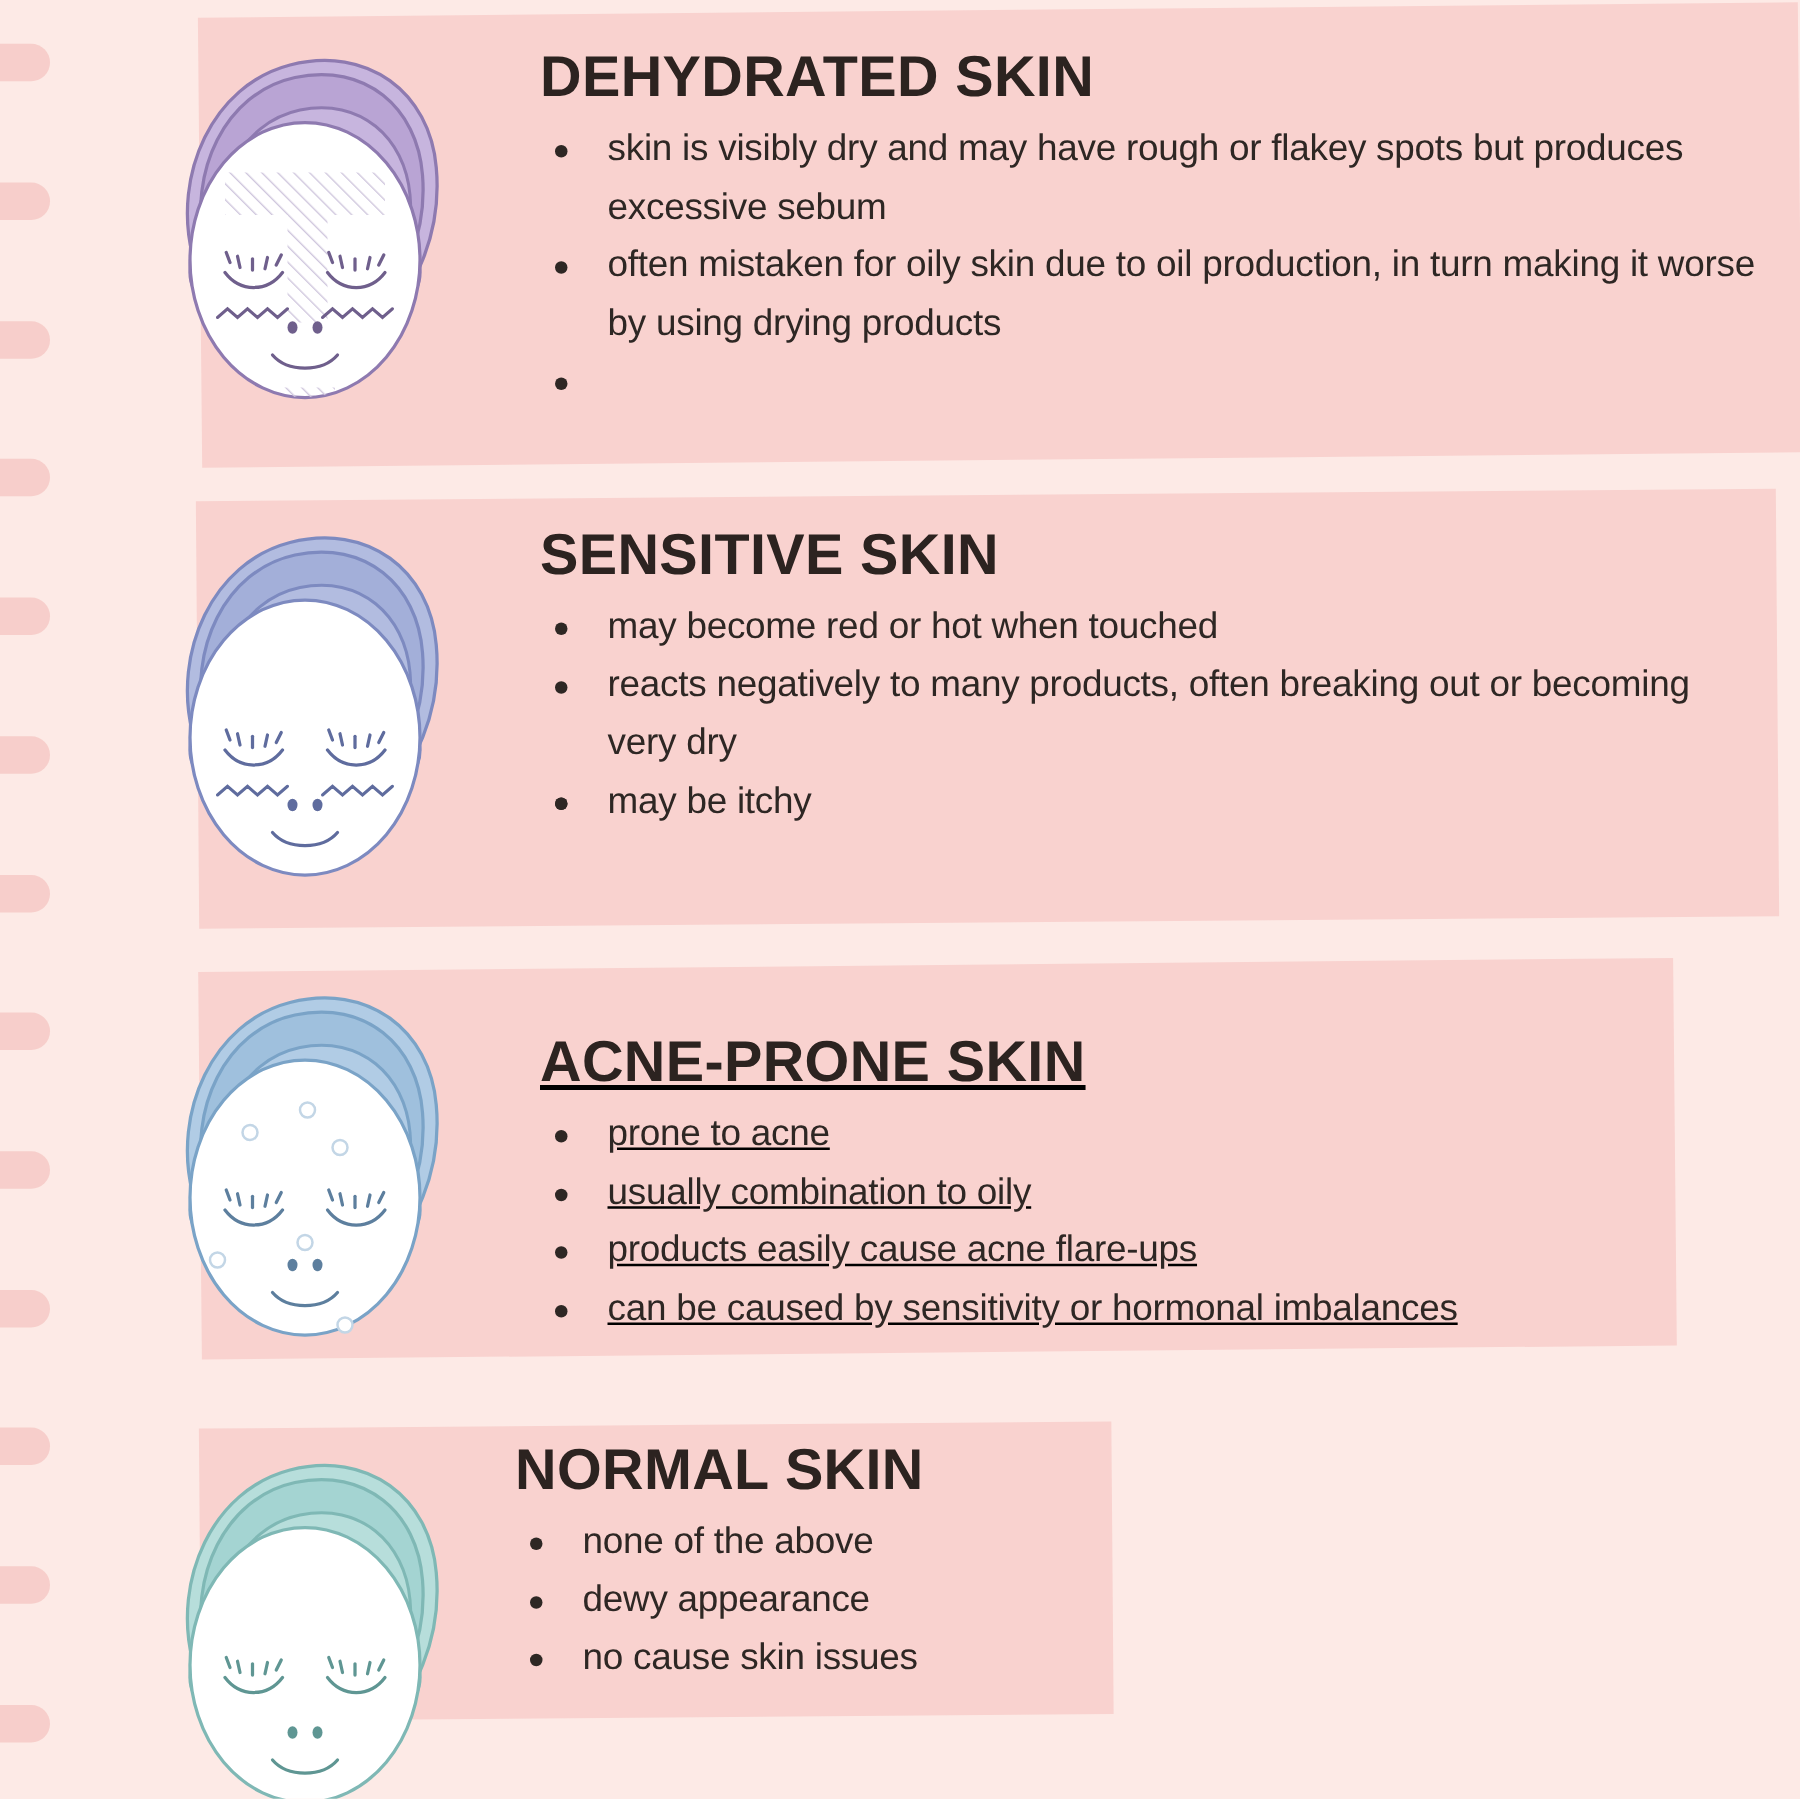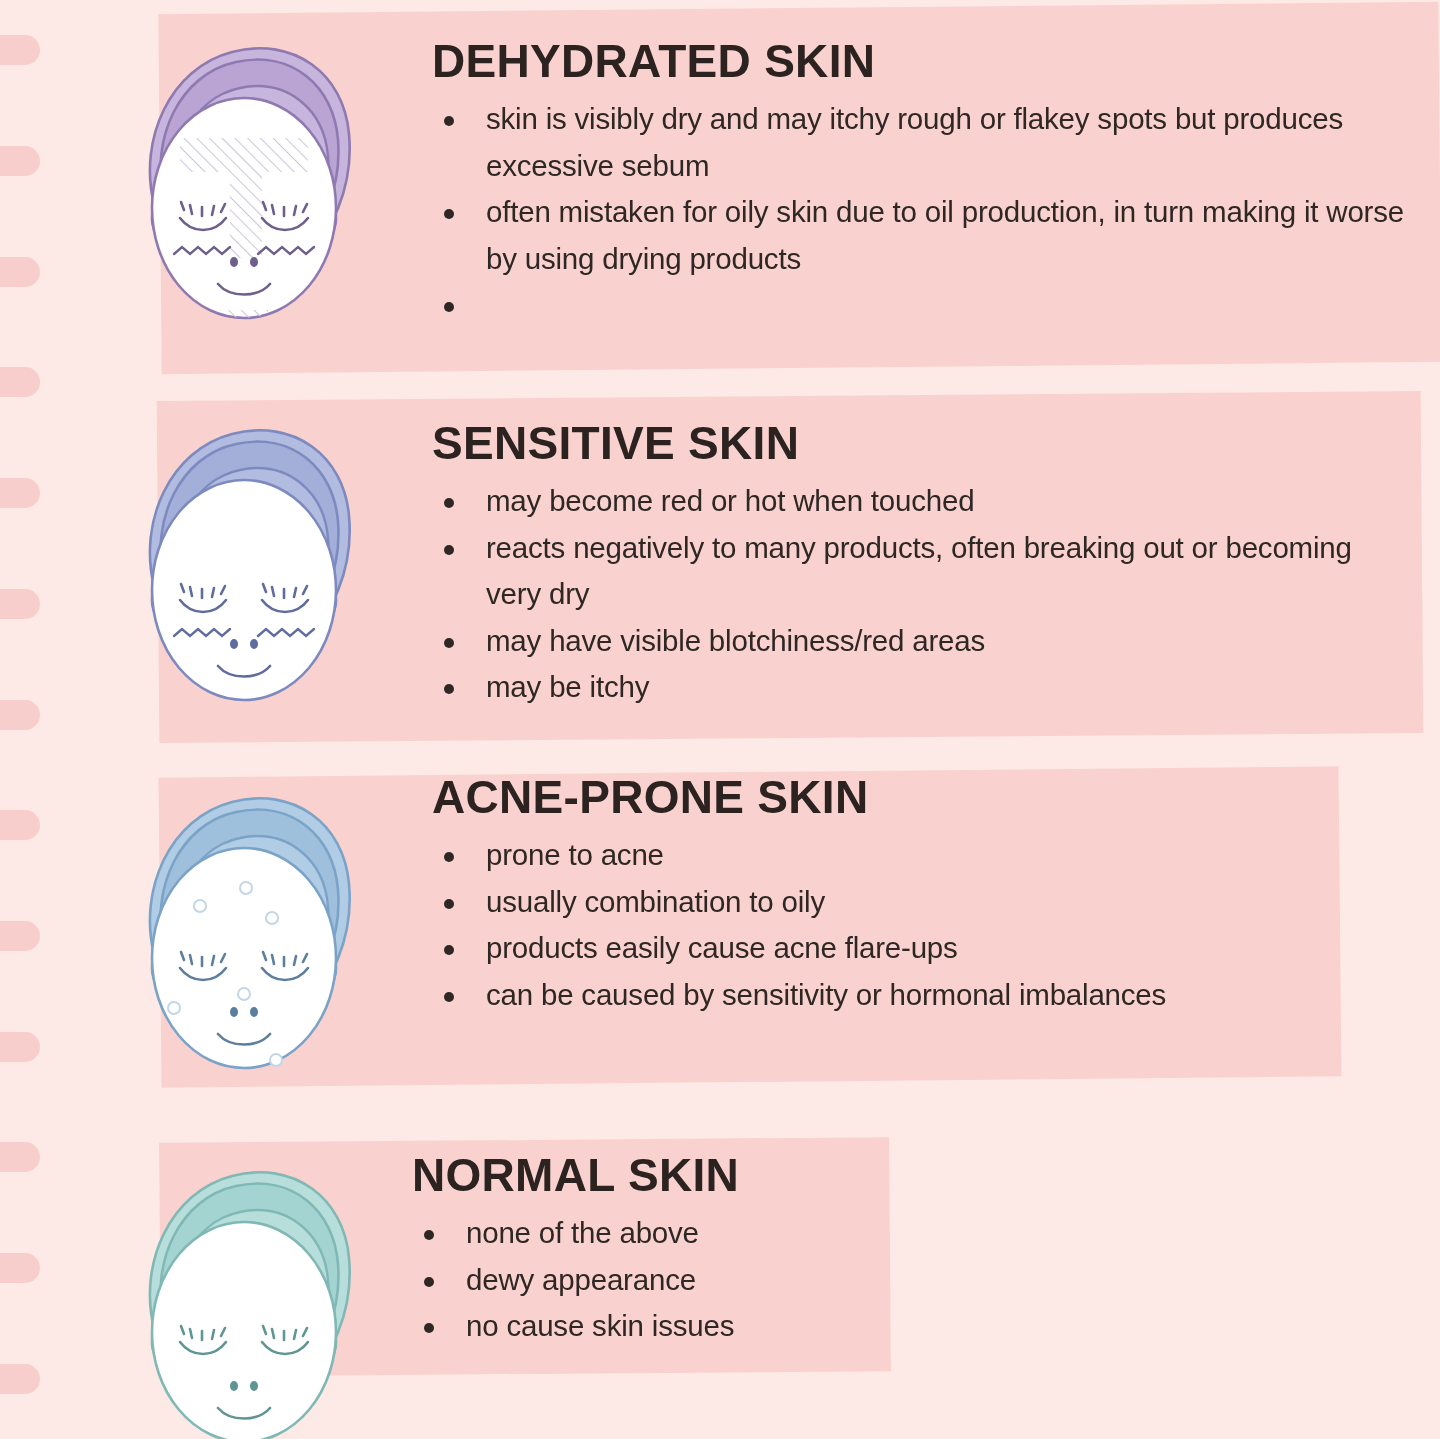--- a/index.html
+++ b/index.html
@@ -175,21 +175,21 @@
         </g>
 
         <ellipse cx="116" cy="240" rx="4" ry="5" fill="#6f5f8c"></ellipse>
         <ellipse cx="136" cy="240" rx="4" ry="5" fill="#6f5f8c"></ellipse>
       </svg>
     </div>
 
     <div class="copy" style="left:432px; top:38px; width:1010px;">
       <h2 class="title">DEHYDRATED SKIN</h2>
       <ul class="points">
-        <li><span class="dot"></span><span class="txt">skin is visibly dry and may itchy rough or flakey spots but produces excessive sebum</span></li>
+        <li><span class="dot"></span><span class="txt">skin is visibly dry and may have rough or flakey spots but produces excessive sebum</span></li>
         <li><span class="dot"></span><span class="txt">often mistaken for oily skin due to oil production, in turn making it worse by using drying products</span></li>
         <li><span class="dot"></span></li>
       </ul>
     </div>
   </div>
 
   <div class="section">
     <div class="band b2" style="left:158px; top:396px; width:1264px; height:342px;"></div>
 
     <div class="face-wrap" style="left:118px; top:404px; width:255px; height:330px;">
@@ -219,21 +219,21 @@
         <ellipse cx="116" cy="240" rx="4" ry="5" fill="#5f6c9e"></ellipse>
         <ellipse cx="136" cy="240" rx="4" ry="5" fill="#5f6c9e"></ellipse>
       </svg>
     </div>
 
     <div class="copy" style="left:432px; top:420px; width:960px;">
       <h2 class="title">SENSITIVE SKIN</h2>
       <ul class="points">
         <li><span class="dot"></span><span class="txt">may become red or hot when touched</span></li>
         <li><span class="dot"></span><span class="txt">reacts negatively to many products, often breaking out or becoming very dry</span></li>
-        <li><span class="dot"></span><span class="txt">may have visible blotchiness/red areas</span></li>
+        <li><span class="dot"></span></li>
         <li><span class="dot"></span><span class="txt">may be itchy</span></li>
       </ul>
     </div>
   </div>
 
   <div class="section">
     <div class="band b3" style="left:160px; top:772px; width:1180px; height:310px;"></div>
 
     <div class="face-wrap" style="left:118px; top:772px; width:255px; height:330px;">
       <svg viewBox="0 0 255 330" xmlns="http://www.w3.org/2000/svg">
@@ -264,21 +264,21 @@
             <path d="M166 194 L166 185"></path>
           <path d="M176 193 L178 184"></path>
             <path d="M185 190 L189 182"></path>
           <path d="M100 262 C112 276 140 276 152 262"></path>
         </g>
         <ellipse cx="116" cy="240" rx="4" ry="5" fill="#5d7f9e"></ellipse>
         <ellipse cx="136" cy="240" rx="4" ry="5" fill="#5d7f9e"></ellipse>
       </svg>
     </div>
 
-    <div class="copy" style="left:432px; top:774px; width:940px;">
+    <div class="copy" style="left:432px; top:826px; width:940px;text-decoration:underline;">
       <h2 class="title">ACNE-PRONE SKIN</h2>
       <ul class="points">
         <li class="nowrap-row"><span class="dot"></span><span class="txt">prone to acne</span></li>
         <li class="nowrap-row"><span class="dot"></span><span class="txt">usually combination to oily</span></li>
         <li class="nowrap-row"><span class="dot"></span><span class="txt">products easily cause acne flare-ups</span></li>
         <li class="nowrap-row"><span class="dot"></span><span class="txt">can be caused by sensitivity or hormonal imbalances</span></li>
       </ul>
     </div>
   </div>
 

